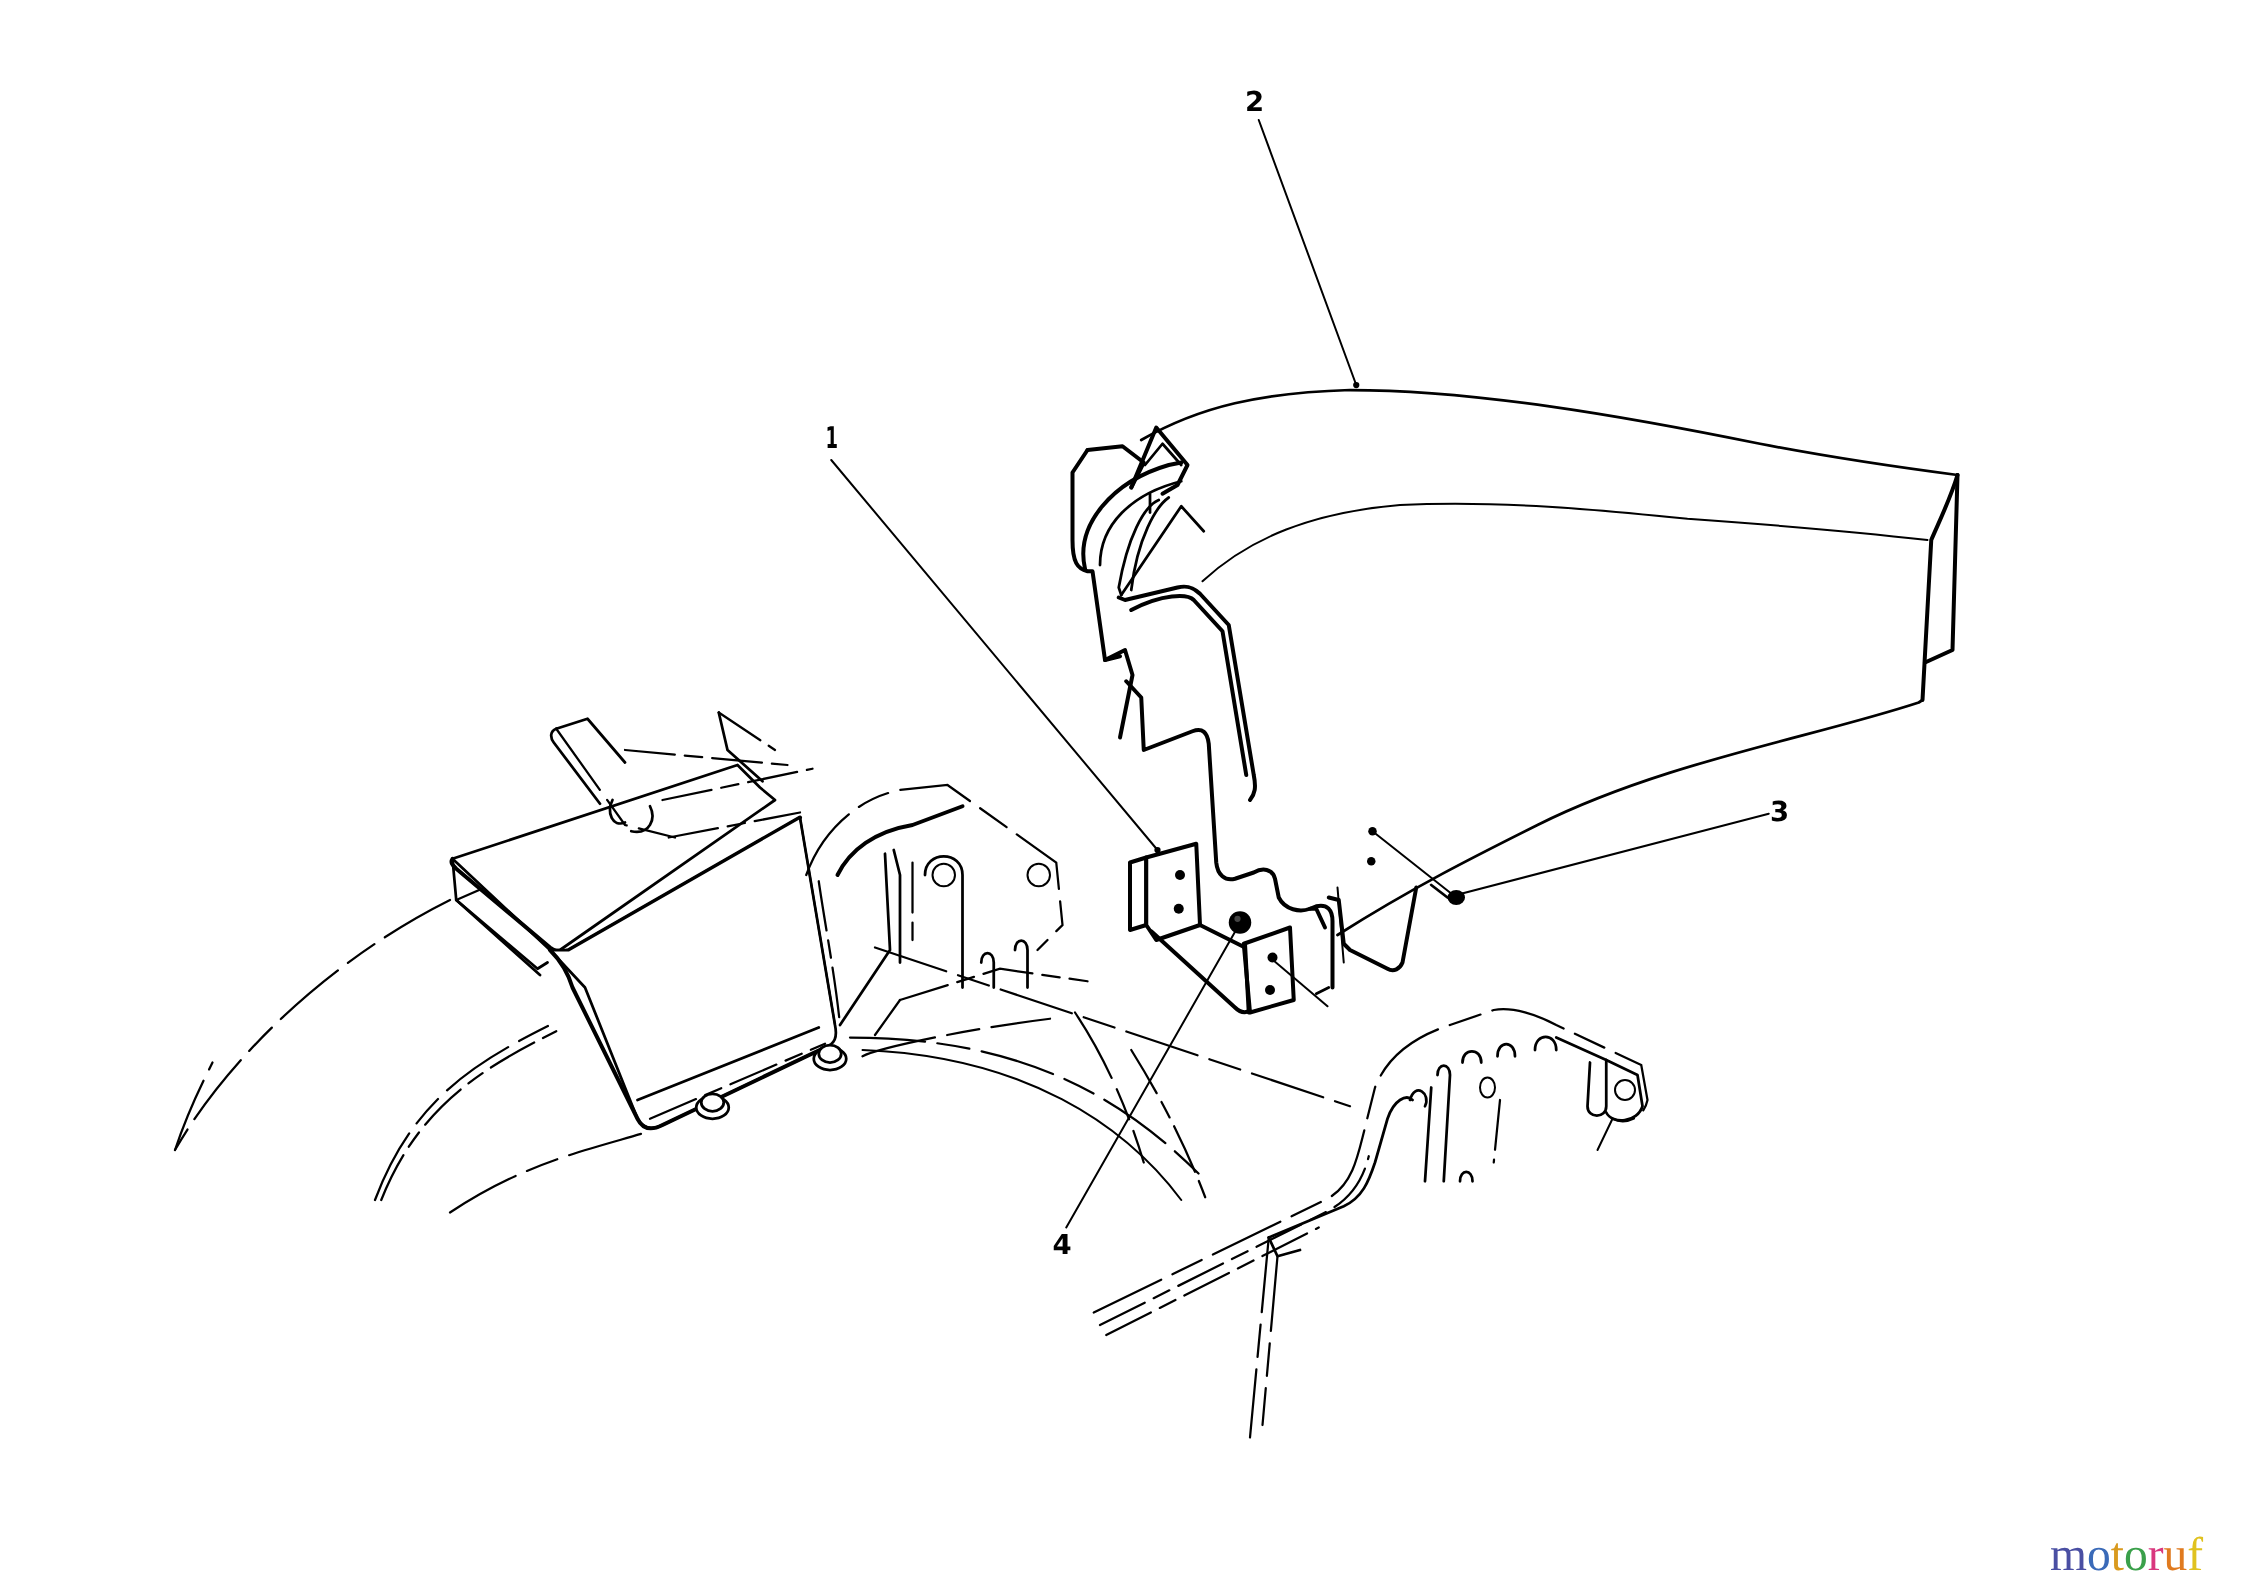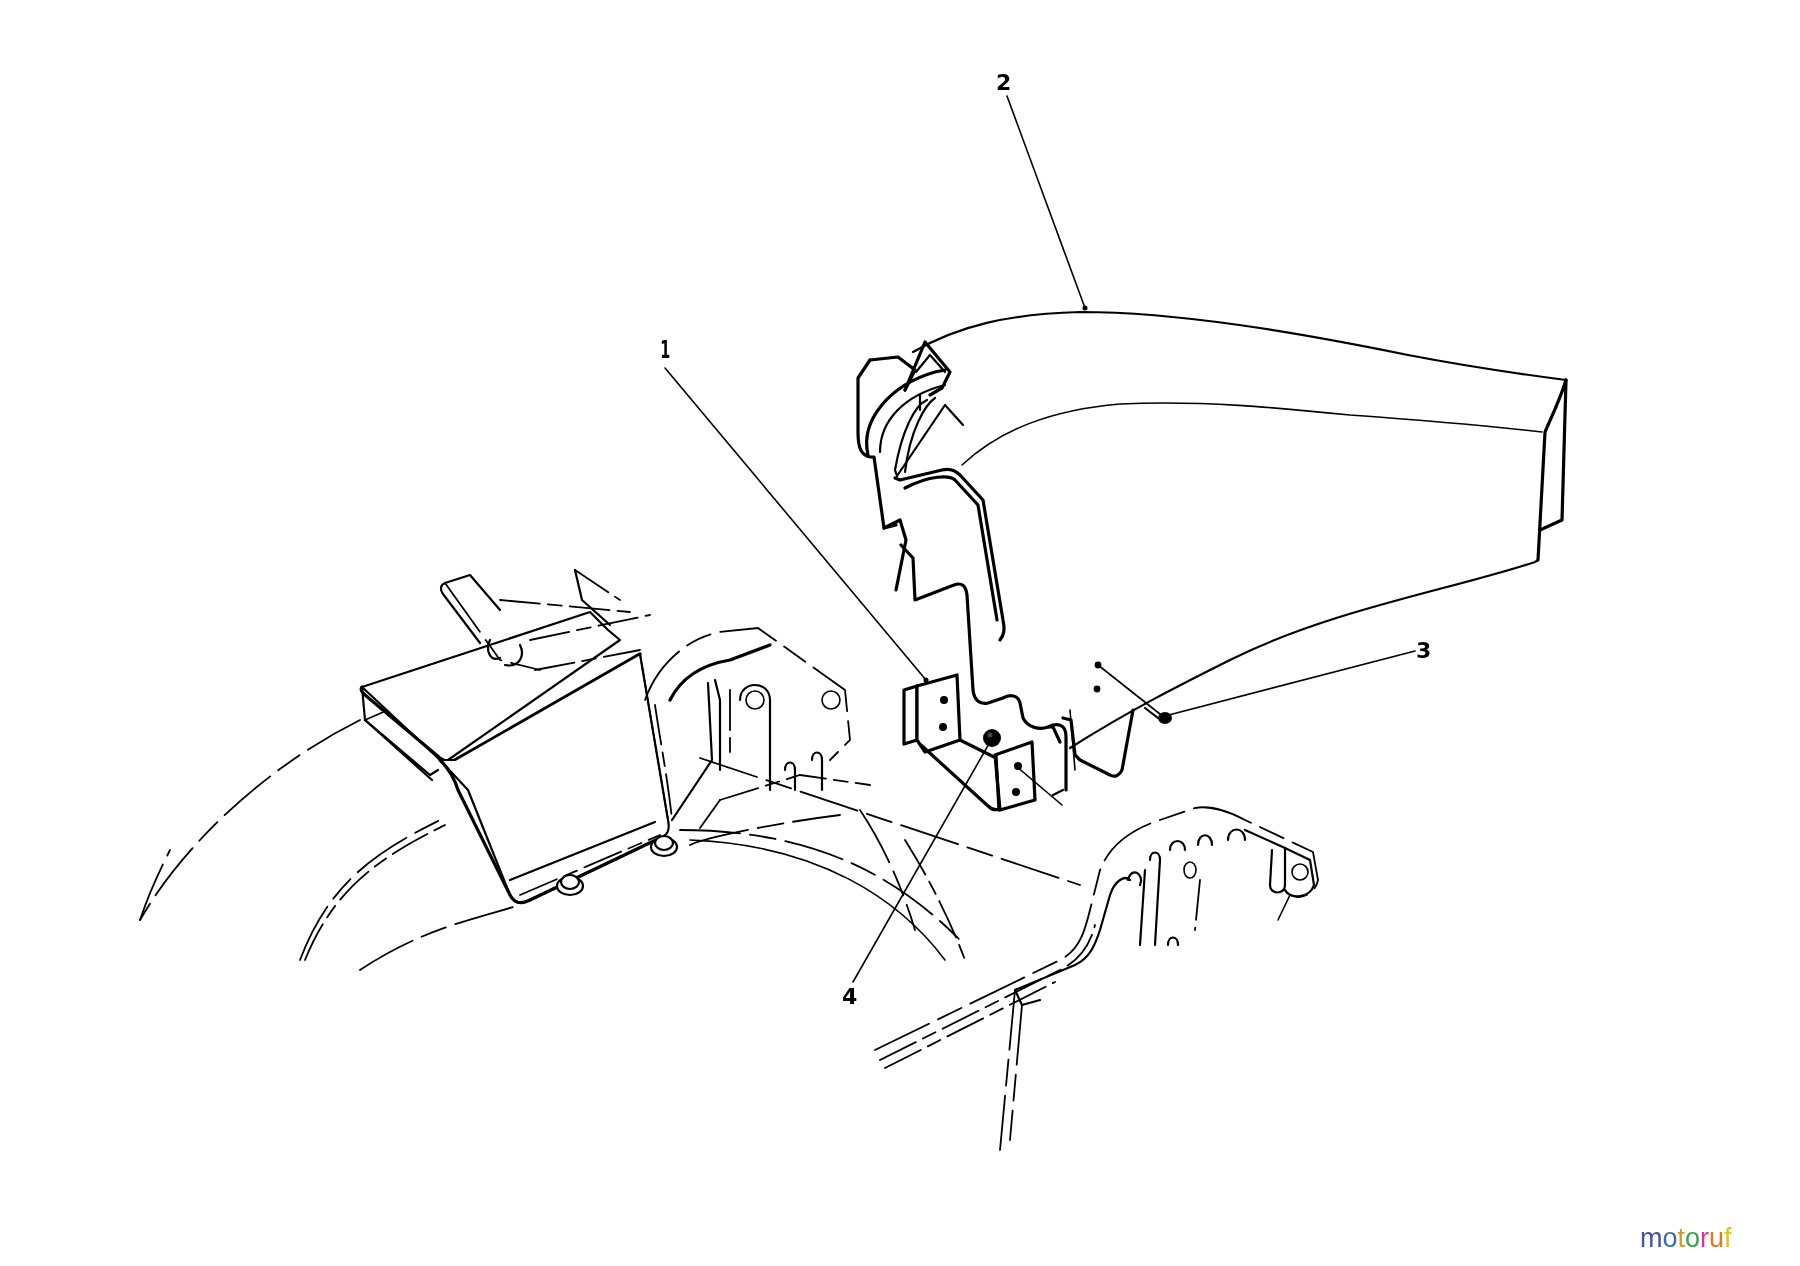--- a/index.html
+++ b/index.html
@@ -31,22 +31,22 @@
     }
     #label-1 { left: 657px; top: 338px; font-size: 24px; transform: scaleX(0.6); }
     #label-2 { left: 996px; top: 72px; }
     #label-3 { left: 1416px; top: 640px; }
     #label-4 { left: 842px; top: 986px; }
 
     .watermark {
       position: absolute;
       left: 1640px;
       top: 1225px;
-      font-family: Liberation Sans, sans-serif;
-      font-size: 27px;
+      font-family: Liberation Serif, serif;
+      font-size: 38px;
       line-height: 1;
       letter-spacing: 0px;
     }
     .watermark span { display: inline-block; }
 
     svg .thick { stroke: #000; stroke-width: 3.2; fill: none; stroke-linecap: round; stroke-linejoin: round; }
     svg .med   { stroke: #000; stroke-width: 2.2; fill: none; stroke-linecap: round; stroke-linejoin: round; }
     svg .thin  { stroke: #000; stroke-width: 1.6; fill: none; stroke-linecap: round; stroke-linejoin: round; }
     svg .dash  { stroke: #000; stroke-width: 1.8; fill: none; stroke-dasharray: 60 10 26 10; stroke-linecap: round; }
     svg .dash2 { stroke: #000; stroke-width: 1.8; fill: none; stroke-dasharray: 40 8 14 8; stroke-linecap: round; }

